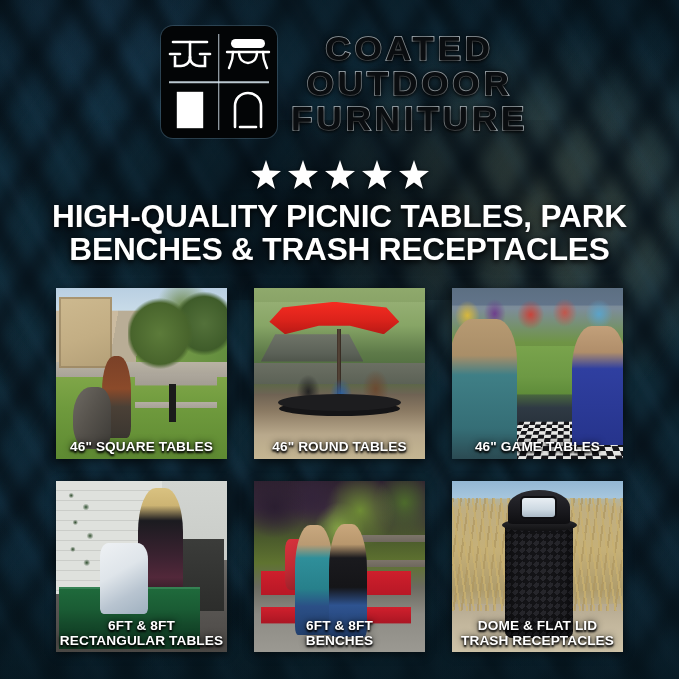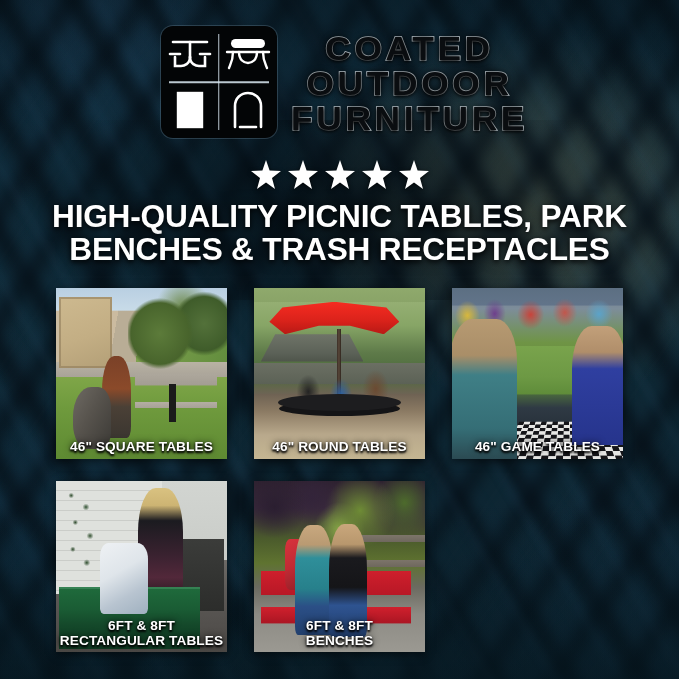--- a/index.html
+++ b/index.html
@@ -539,16 +539,29 @@
           <div class="bn-pack"></div>
           <div class="bn-boy-l"></div>
           <div class="bn-boy-r"></div>
         </div>
         <div class="tile-caption two-line">
           <span class="cap-line">6FT &amp; 8FT</span>
           <span class="cap-line">BENCHES</span>
         </div>
       </div>
 
+      <div class="tile">
+        <div class="tile-photo ph-trash">
+          <div class="tr-grass"></div>
+          <div class="tr-can"></div>
+          <div class="tr-band"></div>
+          <div class="tr-dome"></div>
+          <div class="tr-slot"></div>
+        </div>
+        <div class="tile-caption two-line">
+          <span class="cap-line">DOME &amp; FLAT LID</span>
+          <span class="cap-line">TRASH RECEPTACLES</span>
+        </div>
+      </div>
 
     </div>
   </div>
 </div>
 
 </body></html>

